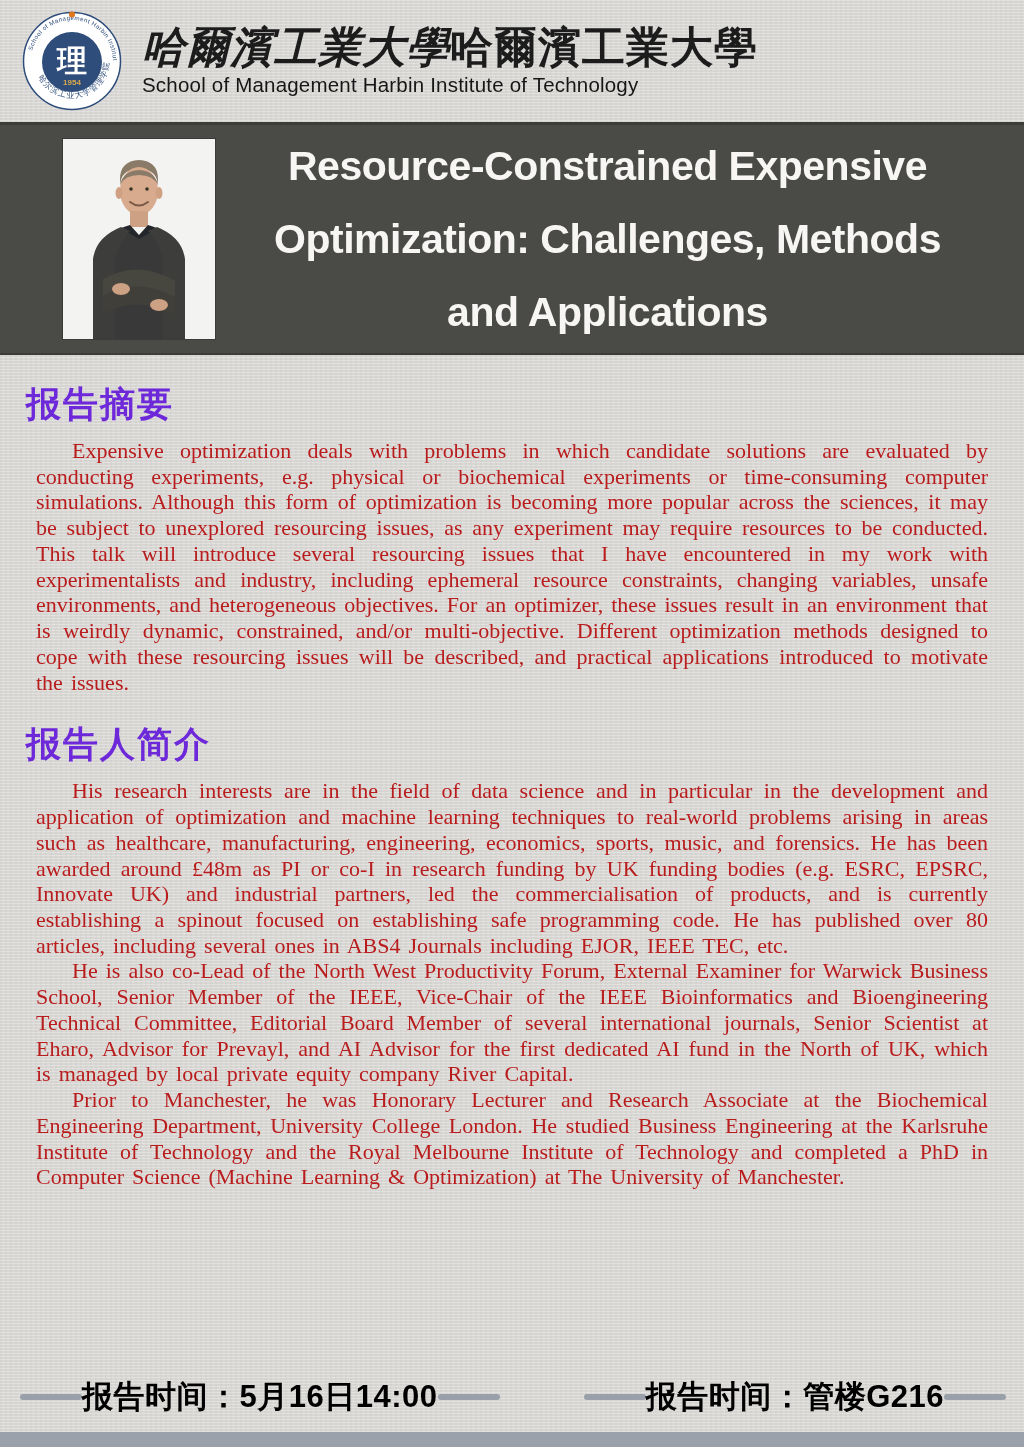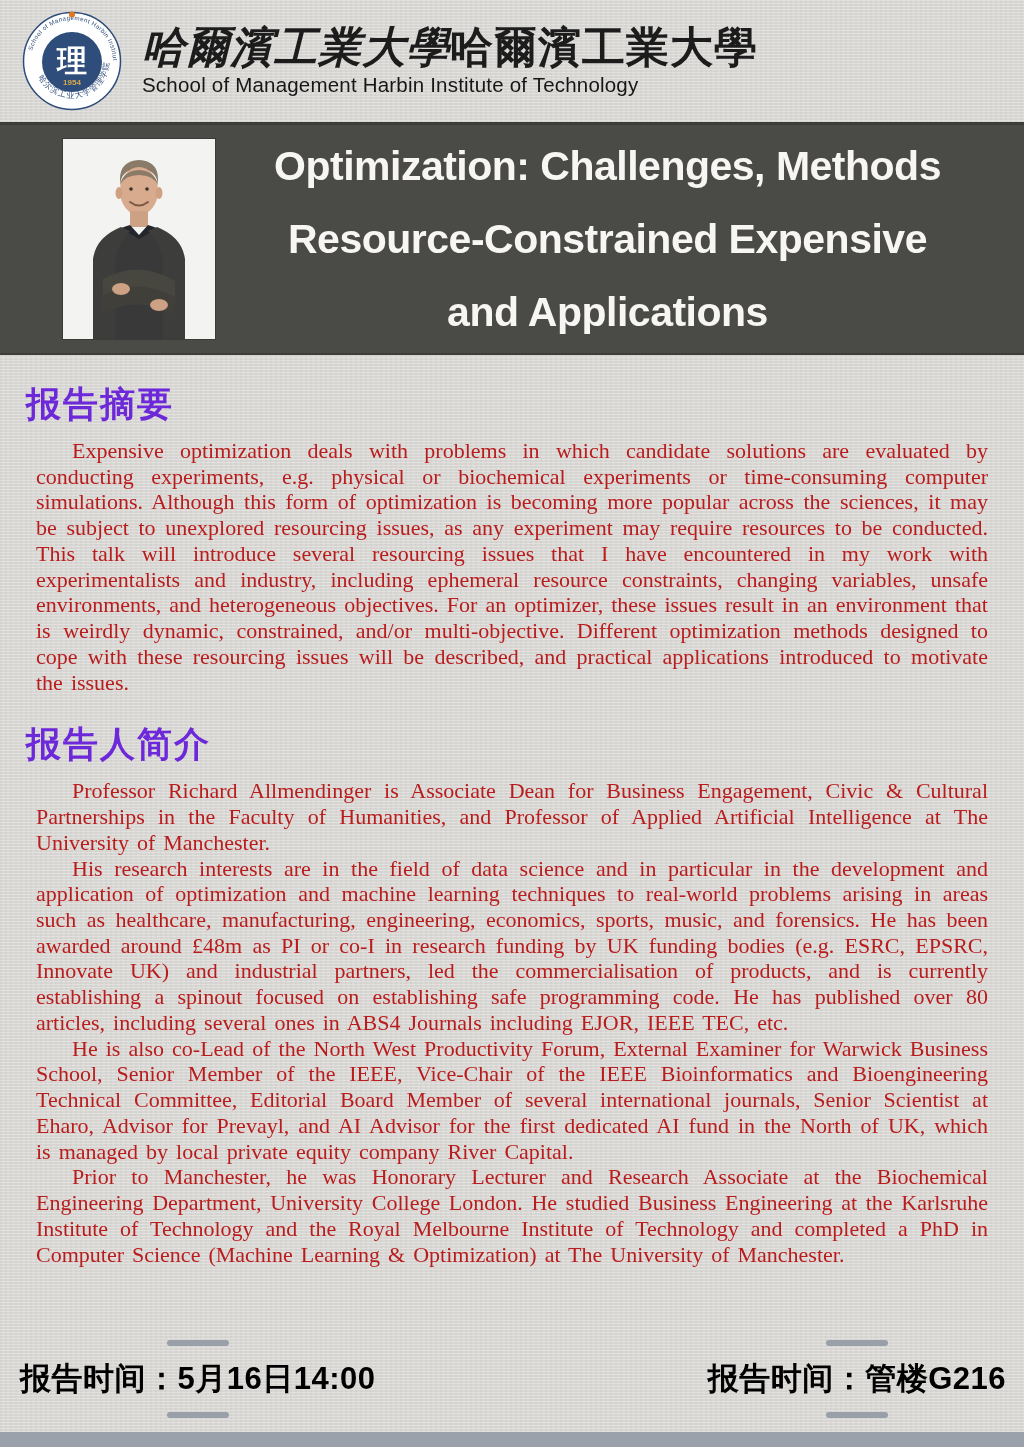--- a/index.html
+++ b/index.html
@@ -71,21 +71,21 @@
   }
   .body-text + .body-text { margin-top:0; }
 
   
   .footer {
     margin-top:auto; flex:none;
     display:flex; justify-content:space-between; align-items:center;
     padding:0 18px 0 20px;
     margin-bottom:14px;
   }
-  .footer-group { display:flex; align-items:center; gap:12px;flex-direction:column; }
+  .footer-group { display:flex; align-items:center; gap:0; }
   .dash { width:62px; height:6px; background:#99a0a9; border-radius:3px; flex:none; }
   .footer-label { font-size:31px; font-weight:bold; color:#000; white-space:nowrap; letter-spacing:0.5px; }
 
   .bottom-bar { height:15px; flex:none; background:#9aa1aa; }
 </style>
 </head>
 <body>
 
 <div class="header">
   <svg class="logo" viewBox="0 0 100 100">
@@ -137,32 +137,31 @@
     <path d="M30,200 L30,120 Q33,98 58,88 L67,92 Q50,110 52,130 L52,200 Z" fill="#3d3d3c"></path>
     <path d="M122,200 L122,120 Q119,98 94,88 L85,92 Q102,110 100,130 L100,200 Z" fill="#3d3d3c"></path>
     <path d="M44,200 L44,128 Q44,104 62,92 L76,100 L90,92 Q108,104 108,128 L108,200 Z" fill="#3d3d3c" opacity="0.85"></path>
 
     <path d="M40,140 Q76,120 112,142 L112,160 Q76,140 40,158 Z" fill="#47463f"></path>
     <path d="M40,156 Q76,138 112,158 L112,176 Q76,156 40,174 Z" fill="#403f39"></path>
     <ellipse cx="58" cy="150" rx="9" ry="6" fill="#cda184"></ellipse>
     <ellipse cx="96" cy="166" rx="9" ry="6" fill="#cda184"></ellipse>
   </svg>
   <div class="banner-title">
+    <div>Resource-Constrained Expensive</div>
     <div>Optimization: Challenges, Methods</div>
-    <div>Resource-Constrained Expensive</div>
     <div>and Applications</div>
   </div>
 </div>
 
 <div class="content">
   <div class="section-heading">报告摘要</div>
   <p class="body-text">Expensive optimization deals with problems in which candidate solutions are evaluated by conducting experiments, e.g. physical or biochemical experiments or time-consuming computer simulations. Although this form of optimization is becoming more popular across the sciences, it may be subject to unexplored resourcing issues, as any experiment may require resources to be conducted. This talk will introduce several resourcing issues that I have encountered in my work with experimentalists and industry, including ephemeral resource constraints, changing variables, unsafe environments, and heterogeneous objectives. For an optimizer, these issues result in an environment that is weirdly dynamic, constrained, and/or multi-objective. Different optimization methods designed to cope with these resourcing issues will be described, and practical applications introduced to motivate the issues.</p>
 
   <div class="section-heading">报告人简介</div>
-  <p class="body-text">Professor Richard Allmendinger is Associate Dean for Business Engagement, Civic &amp; Cultural Partnerships in the Faculty of Humanities, and Professor of Applied Artificial Intelligence at The University of Manchester.</p>
   <p class="body-text">His research interests are in the field of data science and in particular in the development and application of optimization and machine learning techniques to real-world problems arising in areas such as healthcare, manufacturing, engineering, economics, sports, music, and forensics. He has been awarded around £48m as PI or co-I in research funding by UK funding bodies (e.g. ESRC, EPSRC, Innovate UK) and industrial partners, led the commercialisation of products, and is currently establishing a spinout focused on establishing safe programming code. He has published over 80 articles, including several ones in ABS4 Journals including EJOR, IEEE TEC, etc.</p>
   <p class="body-text">He is also co-Lead of the North West Productivity Forum, External Examiner for Warwick Business School, Senior Member of the IEEE, Vice-Chair of the IEEE Bioinformatics and Bioengineering Technical Committee, Editorial Board Member of several international journals, Senior Scientist at Eharo, Advisor for Prevayl, and AI Advisor for the first dedicated AI fund in the North of UK, which is managed by local private equity company River Capital.</p>
   <p class="body-text">Prior to Manchester, he was Honorary Lecturer and Research Associate at the Biochemical Engineering Department, University College London.  He studied Business Engineering at the Karlsruhe Institute of Technology and the Royal Melbourne Institute of Technology and completed a PhD in Computer Science (Machine Learning &amp; Optimization) at The University of Manchester.</p>
 </div>
 
 <div class="footer">
   <div class="footer-group">
     <span class="dash"></span>
     <span class="footer-label">报告时间：5月16日14:00</span>
     <span class="dash"></span>

